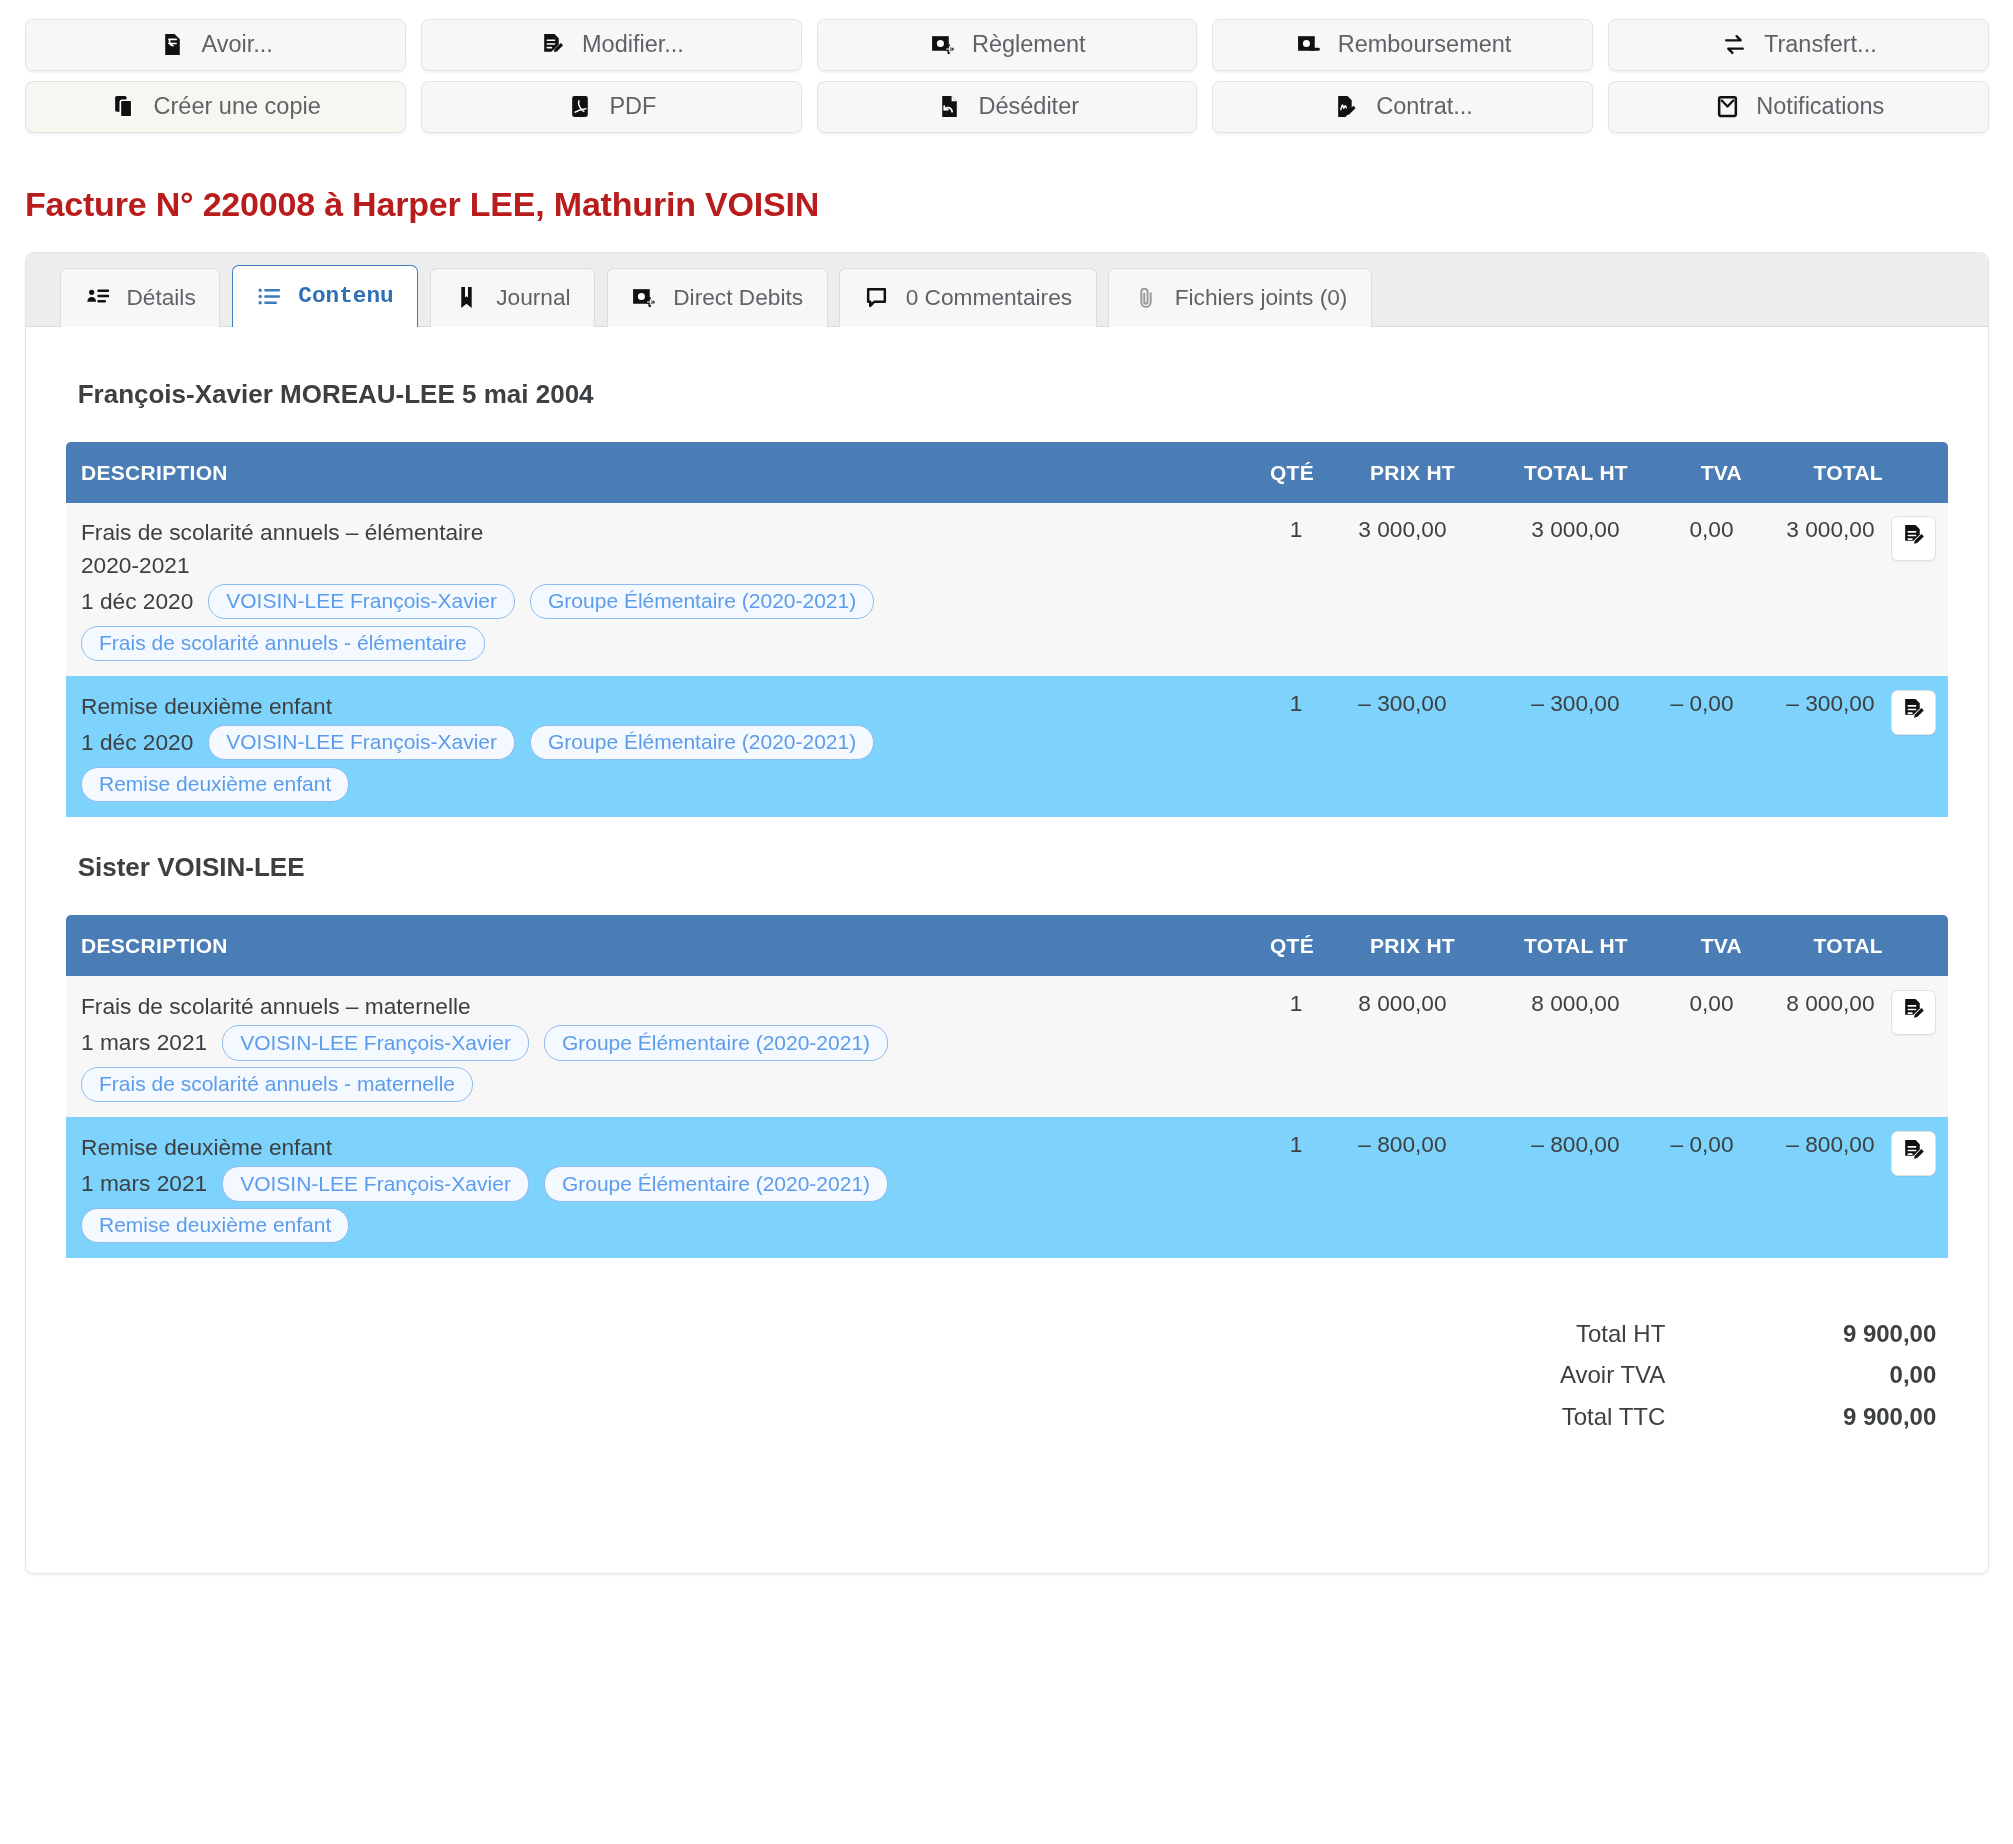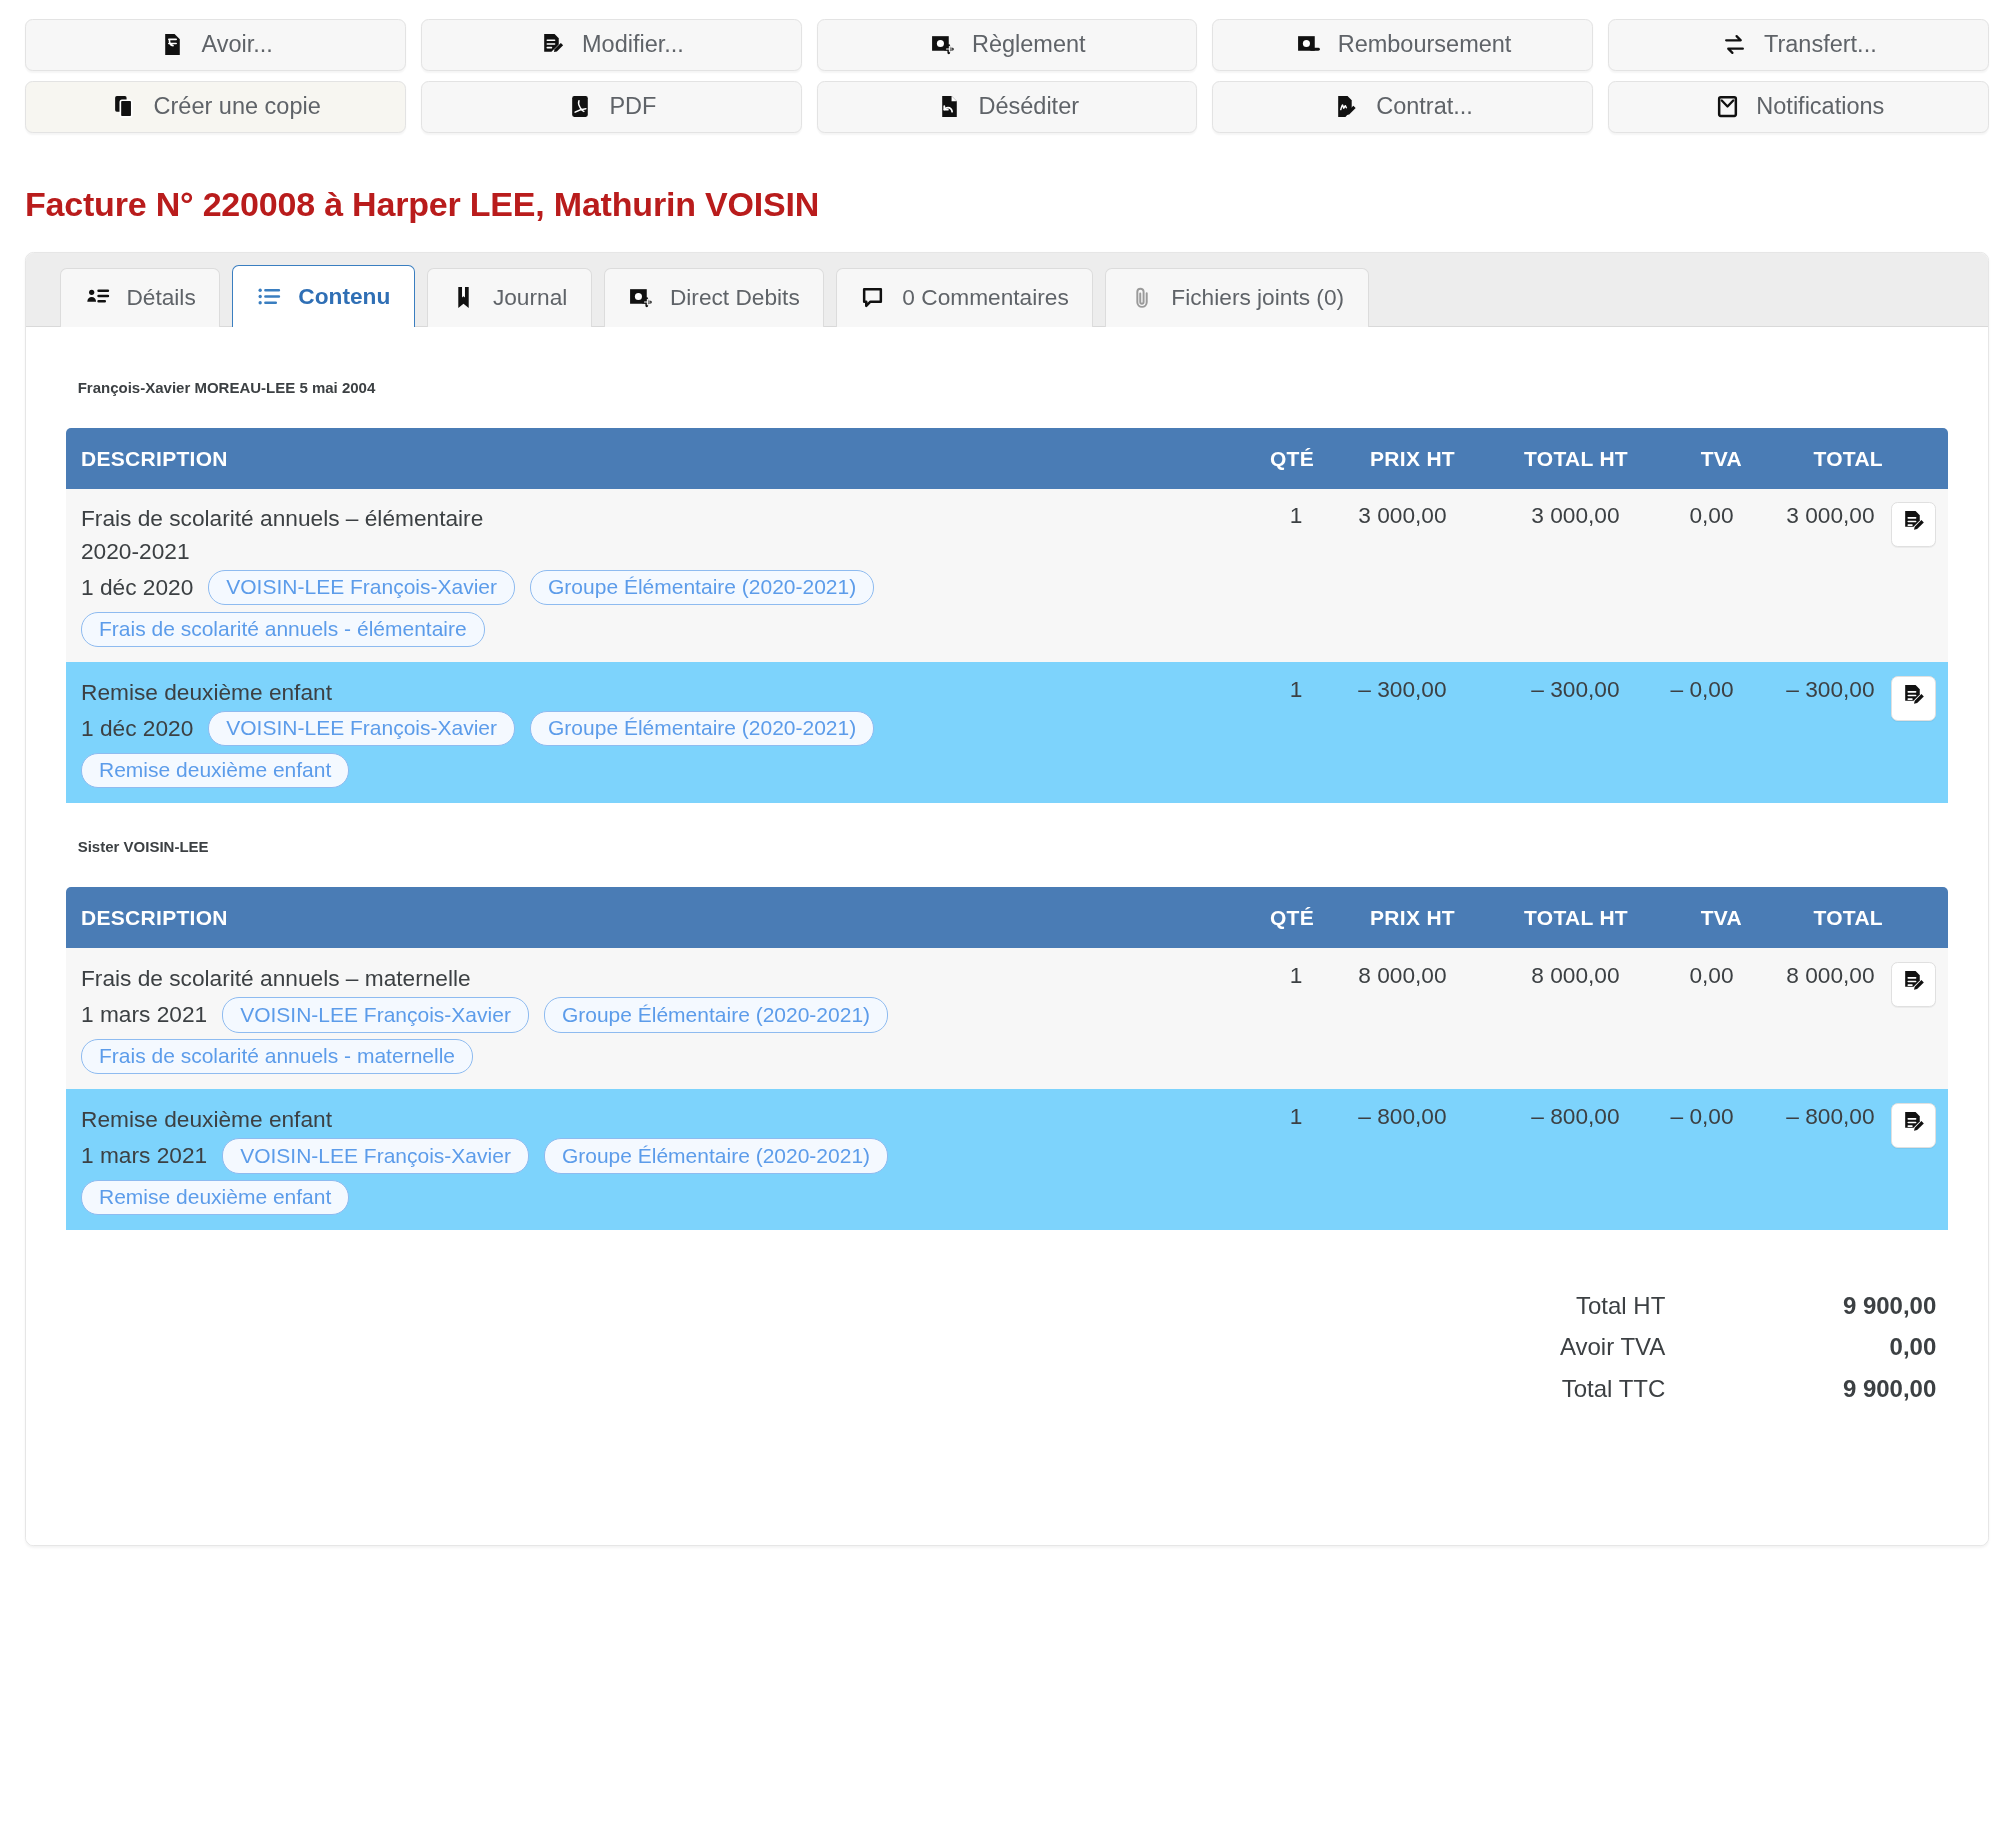--- a/index.html
+++ b/index.html
@@ -85,26 +85,27 @@
   }
   .tab .ico { display:flex; align-items:center; width:28.5px; height:28.5px; flex:none; }
   .tab.active {
     background: #ffffff;
     color: #2f6fb5;
     font-weight: bold;
     border-color: #3a7ec0;
     border-top-width: 1.7px;
     height: 62px;
     z-index: 2;
+    font-family: Liberation Mono, monospace;
   }
   .tab-body { background: #fff; padding: 52px 40px 34px 40px; }
 
   
   .sec-title {
-    font-size: 15px;
+    font-size: 26px;
     font-weight: bold;
     color: #3c4043;
     margin: 0 0 32px 11.7px;
   }
   .sec-title.second { margin-top: 35px; }
 
   table.lines { width: 100%; border-collapse: collapse; table-layout: fixed; }
   table.lines thead th {
     background: #4a7cb5;
     color: #ffffff;

